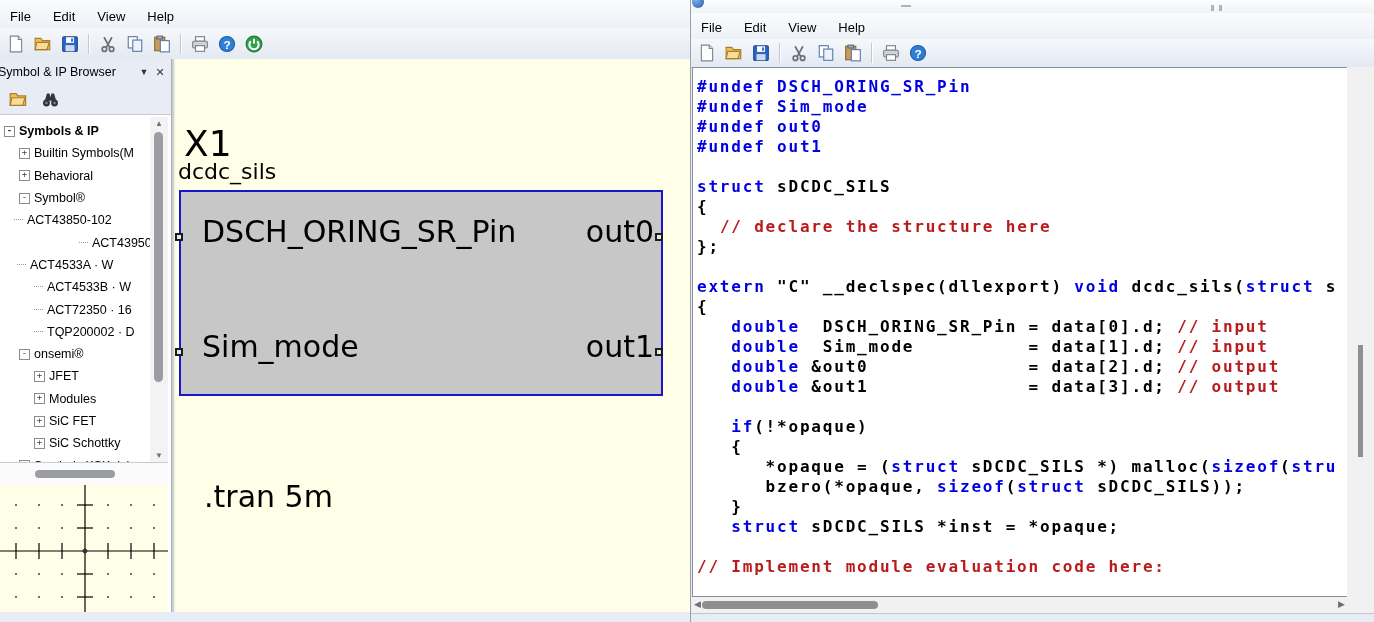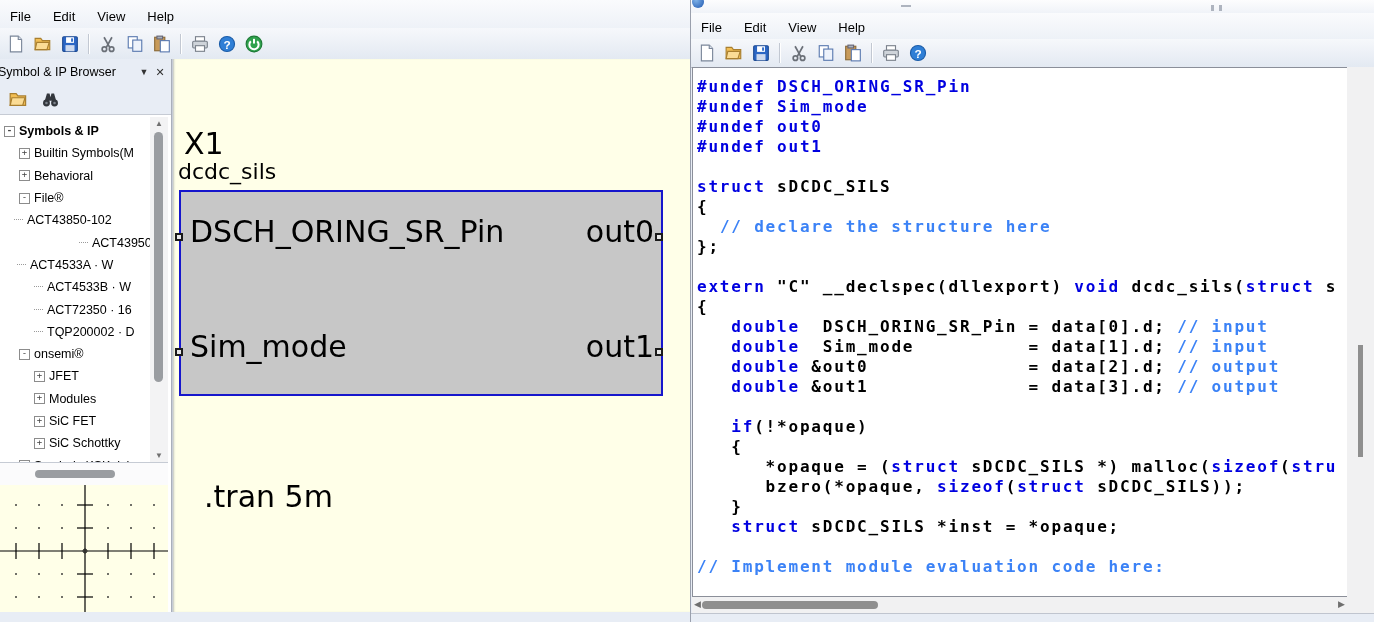--- a/index.html
+++ b/index.html
@@ -46,34 +46,34 @@
   #tree-vscroll .vthumb{position:absolute;left:4px;width:9px;border-radius:5px;background:#9a9da1;}
   
   #tree-hscroll{position:absolute;left:0;top:403px;width:168px;height:22px;background:#FBFBFC;border-top:1px solid #C6CBD4;border-bottom:1px solid #A9AFBB;}
   #tree-hscroll .hthumb{position:absolute;left:35px;top:7px;width:80px;height:8px;border-radius:4px;background:#9a9da1;}
   
   #preview{position:absolute;left:0;top:426px;width:168px;height:127px;background:#FFFFE8;overflow:hidden;}
   
   #canvas{position:absolute;left:172px;top:59px;width:518px;height:553px;background:#FFFFE8;
       border-left:1px solid #c7ccd6;box-shadow:inset 2px 0 2px -1px rgba(120,128,146,.45);
       font-family:"DejaVu Sans",sans-serif;overflow:hidden;}
-  #ref{position:absolute;left:11px;top:69px;font-size:30px;line-height:32px;}
+  #ref{position:absolute;left:11px;top:69px;font-size:36px;line-height:32px;}
   #symname{position:absolute;left:5px;top:101px;font-size:22px;line-height:24px;}
   #symbox{position:absolute;left:6px;top:131px;width:480px;height:202px;background:#C7C7C7;border:2px solid #1616CC;}
-  .box-row{position:absolute;left:9px;right:7px;display:flex;justify-content:space-between;font-size:30px;line-height:32px;gap:29px;}
+  .box-row{position:absolute;left:21px;right:7px;display:flex;justify-content:space-between;font-size:30px;line-height:32px;gap:29px;}
   #row1{top:24px;} #row2{top:139px;}
   .pin{position:absolute;width:8px;height:8px;background:#e8e8e8;border:2px solid #1b1b1b;box-sizing:border-box;}
   #directive{position:absolute;left:31px;top:420px;font-size:30px;text-align:center;}
   
   #code-wrap{position:absolute;left:1px;top:67px;width:655px;height:530px;background:#fff;
       border:1px solid #8b8f99;border-right:none;box-sizing:border-box;overflow:hidden;}
   #code{padding:9px 0 0 4px;font-family:"DejaVu Sans Mono",monospace;font-size:16px;font-weight:bold;
       letter-spacing:1.8px;line-height:20px;white-space:pre;}
   .cl{height:20px;}
-  .seg-kw{color:#0000E0;} .seg-pl{color:#000;} .seg-cm{color:#3b82f6;}
+  .seg-kw{color:#0000E0;} .seg-pl{color:#000;} .seg-cm{color:#b91c1c;}
   #rw-vscroll{position:absolute;left:656px;top:67px;width:28px;height:546px;background:#F1F1F2;}
   #rw-vscroll .vthumb{position:absolute;left:11px;top:278px;width:5px;height:112px;background:#8f8f8f;}
   #rw-hscroll{position:absolute;left:1px;top:597px;width:655px;height:16px;background:#F1F1F2;}
   #rw-hscroll .arr{position:absolute;top:2px;font-size:9px;color:#6f6f6f;}
   #rw-hscroll .hthumb{position:absolute;left:10px;top:4px;width:176px;height:8px;border-radius:4px;background:#8f8f8f;}
   #rw-bottom{position:absolute;left:0;top:613px;width:684px;height:9px;background:#E8EDF5;border-top:1px solid #c0c5cf;}
 </style>
 </head>
 <body>
 
@@ -182,21 +182,21 @@
           <div class="trow" style="padding-left: 19px;">
             <span class="tog">+</span>
             <span>Builtin Symbols(M</span>
           </div>
           <div class="trow" style="padding-left: 19px;">
             <span class="tog">+</span>
             <span>Behavioral</span>
           </div>
           <div class="trow" style="padding-left: 19px;">
             <span class="tog">-</span>
-            <span>File®</span>
+            <span>Symbol®</span>
           </div>
           <div class="trow" style="padding-left: 14px;">
             <span class="stub"></span>
             <span>ACT43850-102</span>
           </div>
           <div class="trow" style="padding-left: 52px; margin-left: 27px;">
             <span class="stub"></span>
             <span>ACT43950 · 40</span>
           </div>
           <div class="trow" style="padding-left: 17px;">

